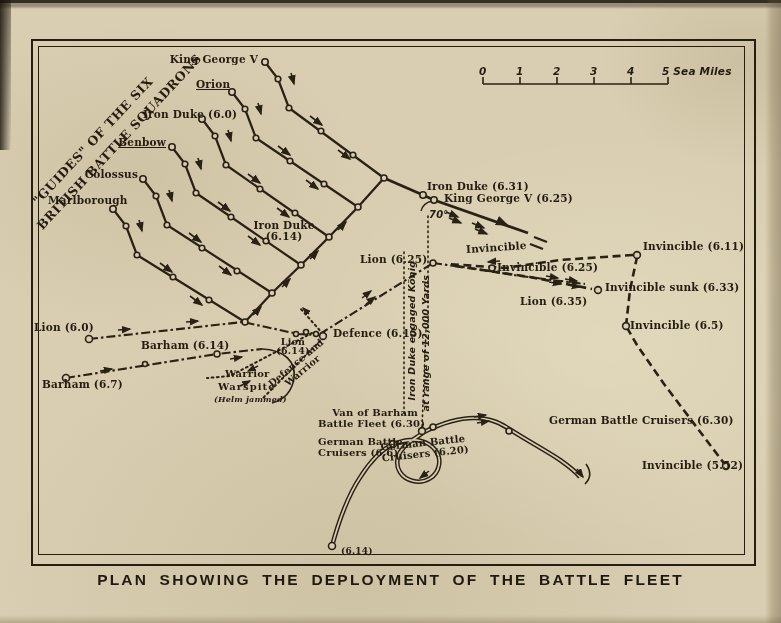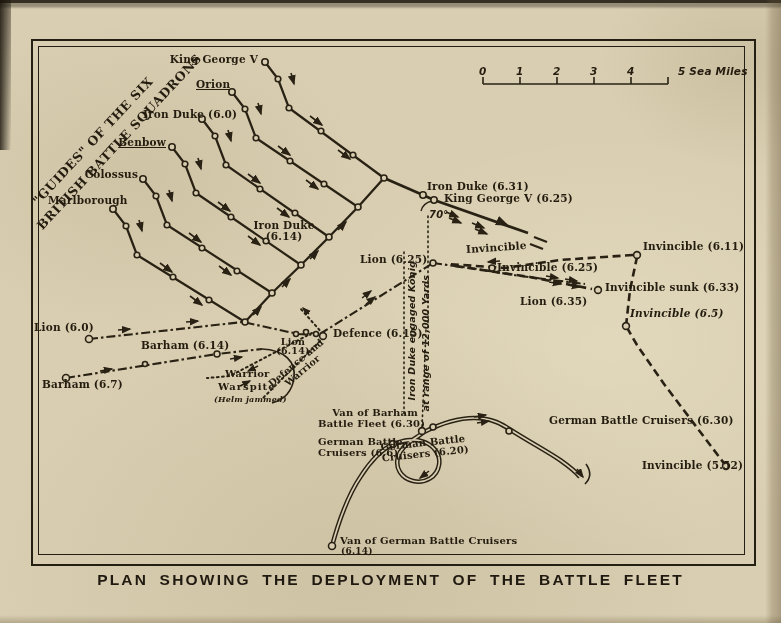--- a/index.html
+++ b/index.html
@@ -233,21 +233,21 @@
   <div style="position:absolute;left:0px;top:132px;width:200px;text-align:center;transform:rotate(-47deg);">
     <div class="lbl" style="position:static;font-size:12.5px;letter-spacing:.6px;">"GUIDES" OF THE SIX</div>
     <div class="lbl" style="position:static;font-size:12.5px;letter-spacing:.6px;margin-top:9px;">BRITISH BATTLE SQUADRONS</div>
   </div>
 
   <div class="lbl ital" style="left:479px;top:66px;">0</div>
   <div class="lbl ital" style="left:516px;top:66px;">1</div>
   <div class="lbl ital" style="left:553px;top:66px;">2</div>
   <div class="lbl ital" style="left:590px;top:66px;">3</div>
   <div class="lbl ital" style="left:627px;top:66px;">4</div>
-  <div class="lbl ital" style="left:678px;top:66px;">5 Sea Miles</div>
+  <div class="lbl ital" style="left:662px;top:66px;">5 Sea Miles</div>
 
   <div class="lbl" style="left:160px;top:54px;width:98px;text-align:right;">King George V</div>
   <div class="lbl" style="left:196px;top:79px;text-decoration:underline;">Orion</div>
   <div class="lbl" style="left:110px;top:109px;width:88px;text-align:right;margin-left:33px;">Iron Duke (6.0)</div>
   <div class="lbl" style="left:100px;top:137px;width:66px;text-align:right;text-decoration:underline;">Benbow</div>
   <div class="lbl" style="left:72px;top:169px;width:66px;text-align:right;">Colossus</div>
   <div class="lbl" style="left:48px;top:195px;">Marlborough</div>
 
   <div class="lbl" style="left:427px;top:181px;">Iron Duke (6.31)</div>
   <div class="lbl" style="left:444px;top:193px;">King George V (6.25)</div>
@@ -257,21 +257,21 @@
     <div class="lbl" style="position:static;">Iron Duke</div>
     <div class="lbl" style="position:static;">(6.14)</div>
   </div>
 
   <div class="lbl" style="left:360px;top:254px;width:66px;text-align:right;">Lion (6.25)</div>
   <div class="lbl" style="left:466px;top:242px;transform:rotate(-4deg);">Invincible</div>
   <div class="lbl" style="left:497px;top:262px;">Invincible (6.25)</div>
   <div class="lbl" style="left:520px;top:296px;">Lion (6.35)</div>
   <div class="lbl" style="left:643px;top:241px;">Invincible (6.11)</div>
   <div class="lbl" style="left:605px;top:282px;">Invincible sunk (6.33)</div>
-  <div class="lbl" style="left:630px;top:308px;font-style:italic;">Invincible (6.5)</div>
+  <div class="lbl" style="left:630px;top:320px;">Invincible (6.5)</div>
   <div class="lbl" style="left:642px;top:460px;">Invincible (5.52)</div>
 
   <div class="lbl" style="left:34px;top:322px;">Lion (6.0)</div>
   <div class="lbl" style="left:141px;top:340px;">Barham (6.14)</div>
   <div class="lbl" style="left:42px;top:379px;">Barham (6.7)</div>
 
   <div style="position:absolute;left:269px;top:337px;width:48px;text-align:center;">
     <div class="lbl" style="position:static;font-size:9.5px;line-height:9px;">Lion</div>
     <div class="lbl" style="position:static;font-size:9.5px;line-height:9px;">(6.14)</div>
   </div>
@@ -299,21 +299,20 @@
     <div class="lbl" style="position:static;font-size:10px;line-height:11px;">Cruisers (6.6)</div>
   </div>
 
   <div style="position:absolute;left:381px;top:437px;transform:rotate(-6deg);">
     <div class="lbl" style="position:static;font-size:10px;line-height:11px;">German Battle</div>
     <div class="lbl" style="position:static;font-size:10px;line-height:11px;">Cruisers (6.20)</div>
   </div>
 
   <div class="lbl" style="left:505px;top:415px;margin-left:44px;">German Battle Cruisers (6.30)</div>
 
-  <div class="lbl" style="left:340px;top:535px;font-size:10px;">Van of German Battle Cruisers</div>
   <div class="lbl" style="left:341px;top:546px;font-size:9px;">(6.14)</div>
 
   <div id="caption">PLAN SHOWING THE DEPLOYMENT OF THE BATTLE FLEET</div>
 
   <div class="edge" style="left:0;top:0;width:781px;height:9px;background:linear-gradient(to bottom, rgba(24,18,10,.85) 0 3px, rgba(24,18,10,.35) 3px 6px, rgba(24,18,10,0) 9px);"></div>
   <div class="edge" style="left:0;top:0;width:11px;height:150px;background:linear-gradient(to right, rgba(24,18,10,.8), rgba(24,18,10,0)), linear-gradient(to bottom, rgba(24,18,10,.4), rgba(24,18,10,0));"></div>
   <div class="edge" style="right:0;top:0;width:16px;height:623px;background:linear-gradient(to right, rgba(110,92,60,0), rgba(110,92,60,.28) 45%, rgba(90,74,48,.38));"></div>
   <div class="edge" style="left:0;bottom:0;width:781px;height:8px;background:linear-gradient(to top, rgba(100,84,55,.3), rgba(100,84,55,0));"></div>
 
 </div>

